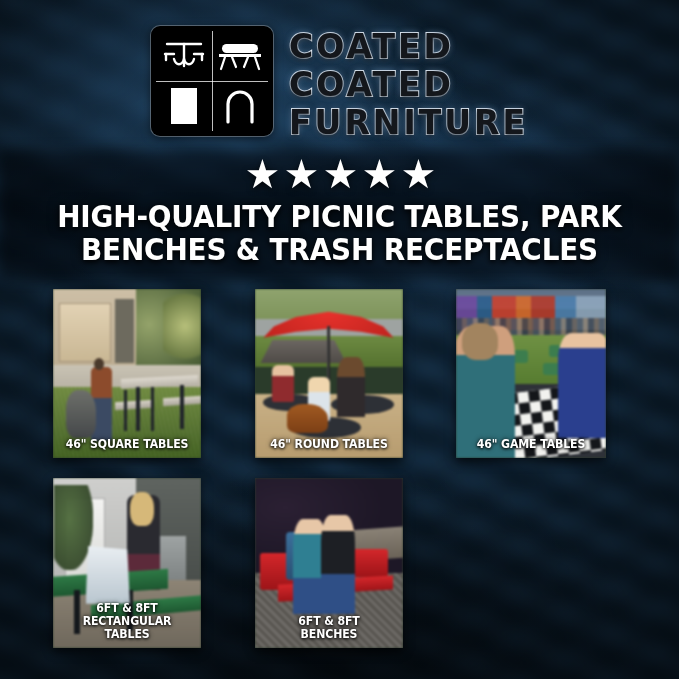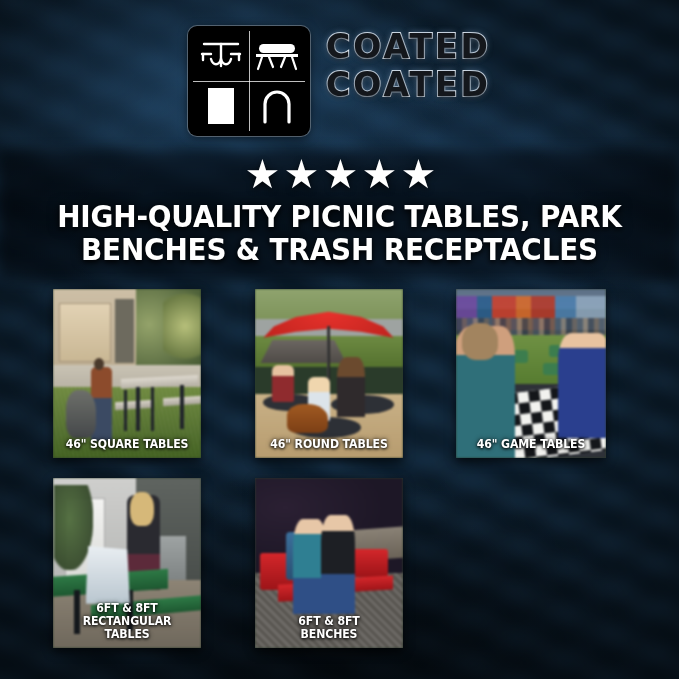--- a/index.html
+++ b/index.html
@@ -298,20 +298,21 @@
             <svg width="40" height="38" viewBox="0 0 40 38">
               <path d="M8 35 L8 17 A12 12 0 0 1 32 17 L32 35" fill="none" stroke="#ffffff" stroke-width="3.2" stroke-linecap="round"></path>
             </svg>
           </div>
         </div>
       </div>
 
       <div class="brand">
         <div class="brand-line">COATED</div>
         <div class="brand-line">COATED</div>
+        <div class="brand-line">FURNITURE</div>
       </div>
     </div>
 
     <div class="stars">
       <span class="star">★</span>
       <span class="star">★</span>
       <span class="star">★</span>
       <span class="star">★</span>
       <span class="star">★</span>
     </div>

